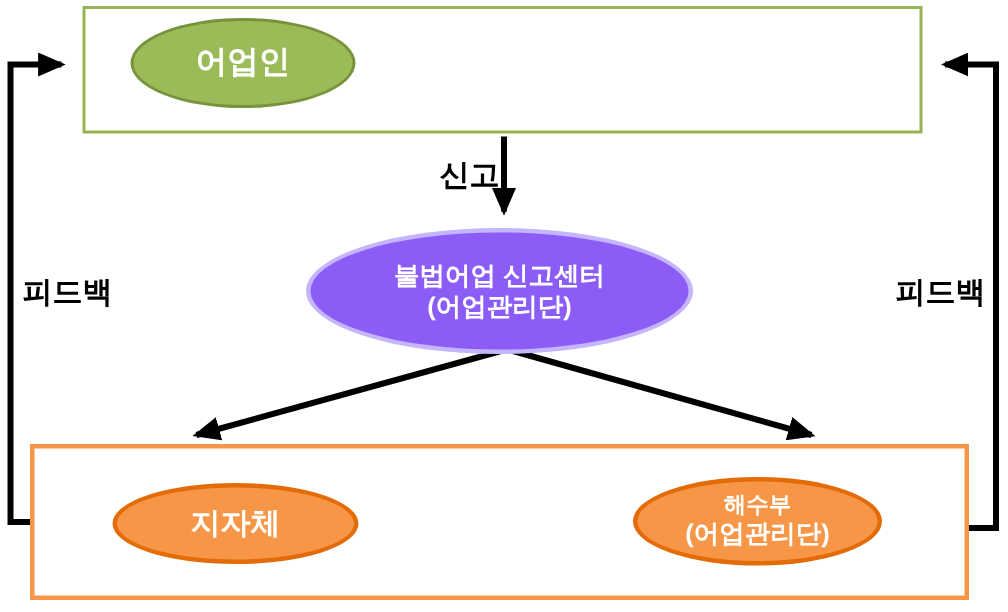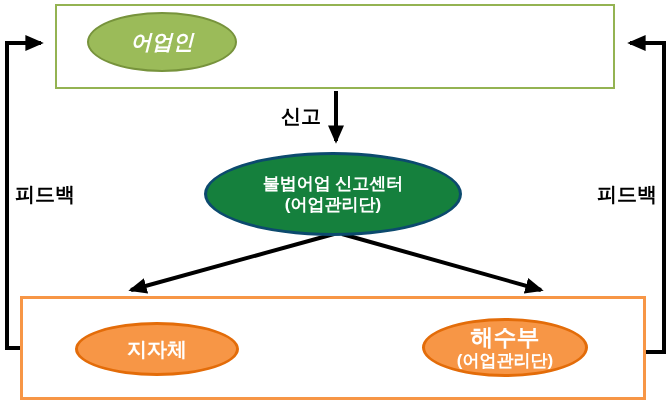--- a/index.html
+++ b/index.html
@@ -40,47 +40,46 @@
     justify-content: center;
     text-align: center;
     color: #ffffff;
     font-weight: bold;
     line-height: 1.25;
   }
   .ellipse-green {
     background: #9bbb59;
     border: 2px solid #77933c;
     font-size: 21px;
-    font-style: italic;
   }
   .ellipse-blue {
-    background: #15803d;
-    border: 3px solid #0c4a6e;
+    background: #8b5cf6;
+    border: 3px solid #c4b5fd;
     font-size: 17px;
   }
   .ellipse-orange {
     background: #f79646;
     border: 3px solid #e36c09;
     font-size: 20px;
   }
   .el-fishermen { left: 87px;  top: 12px;  width: 150px; height: 60px; }
   .el-citizens  { left: 424px; top: 13px;  width: 154px; height: 60px; }
   .el-center    { left: 204px; top: 152px; width: 258px; height: 84px; }
   .el-localgov  { left: 75px;  top: 322px; width: 164px; height: 54px; align-items: center; }
   .el-ministry  { left: 422px; top: 318px; width: 166px; height: 59px; line-height: 1.2; }
-  .el-ministry .line1 { font-size: 23px; }
+  .el-ministry .line1 { font-size: 15px; }
   .el-ministry .line2 { font-size: 17px; }
   .flow-label {
     position: absolute;
     color: #000000;
     font-weight: bold;
     font-size: 20px;
     text-align: center;
   }
-  .lbl-report    { left: 264px; top: 103px; width: 74px; }
+  .lbl-report    { left: 276px; top: 103px; width: 74px; }
   .lbl-coop      { left: 295px; top: 362px; width: 64px; }
   .lbl-fb-left   { left: 10px;  top: 181px; width: 70px; }
   .lbl-fb-right  { left: 592px; top: 181px; width: 70px; }
 </style>
 </head>
 <body>
 
 <div class="canvas">
 
   <svg class="arrow-layer" viewBox="0 0 672 408" xmlns="http://www.w3.org/2000/svg">

